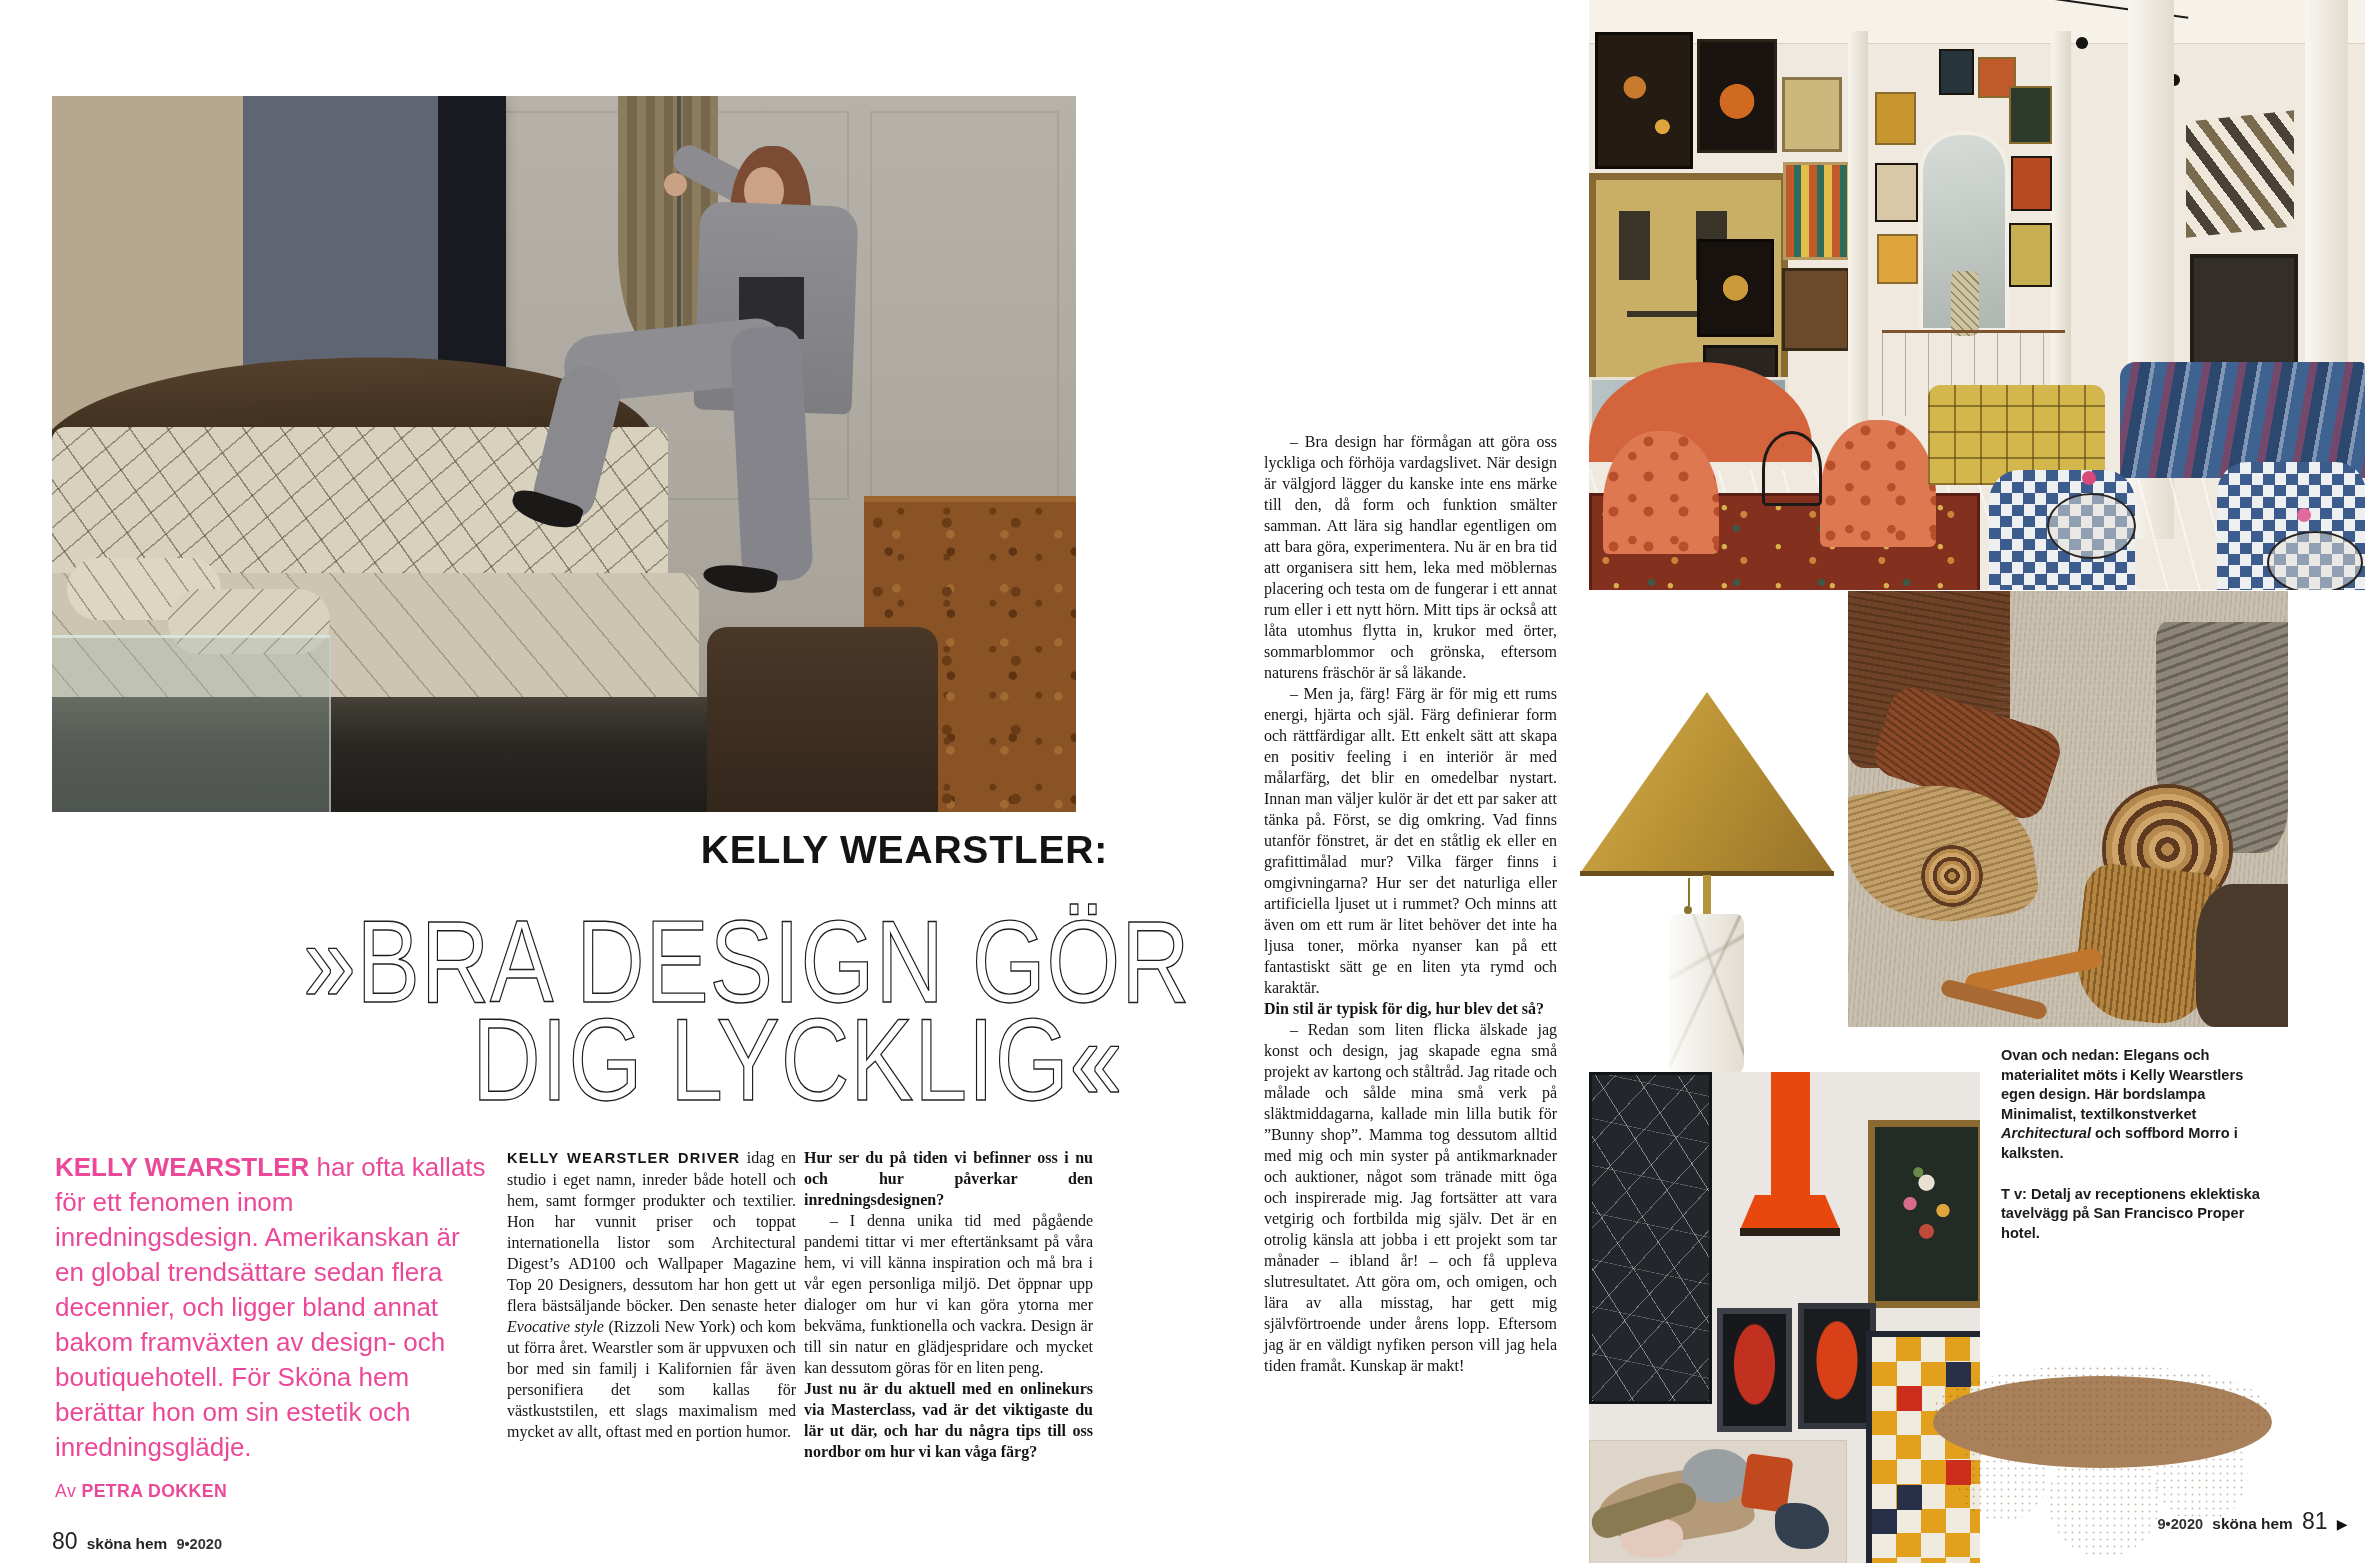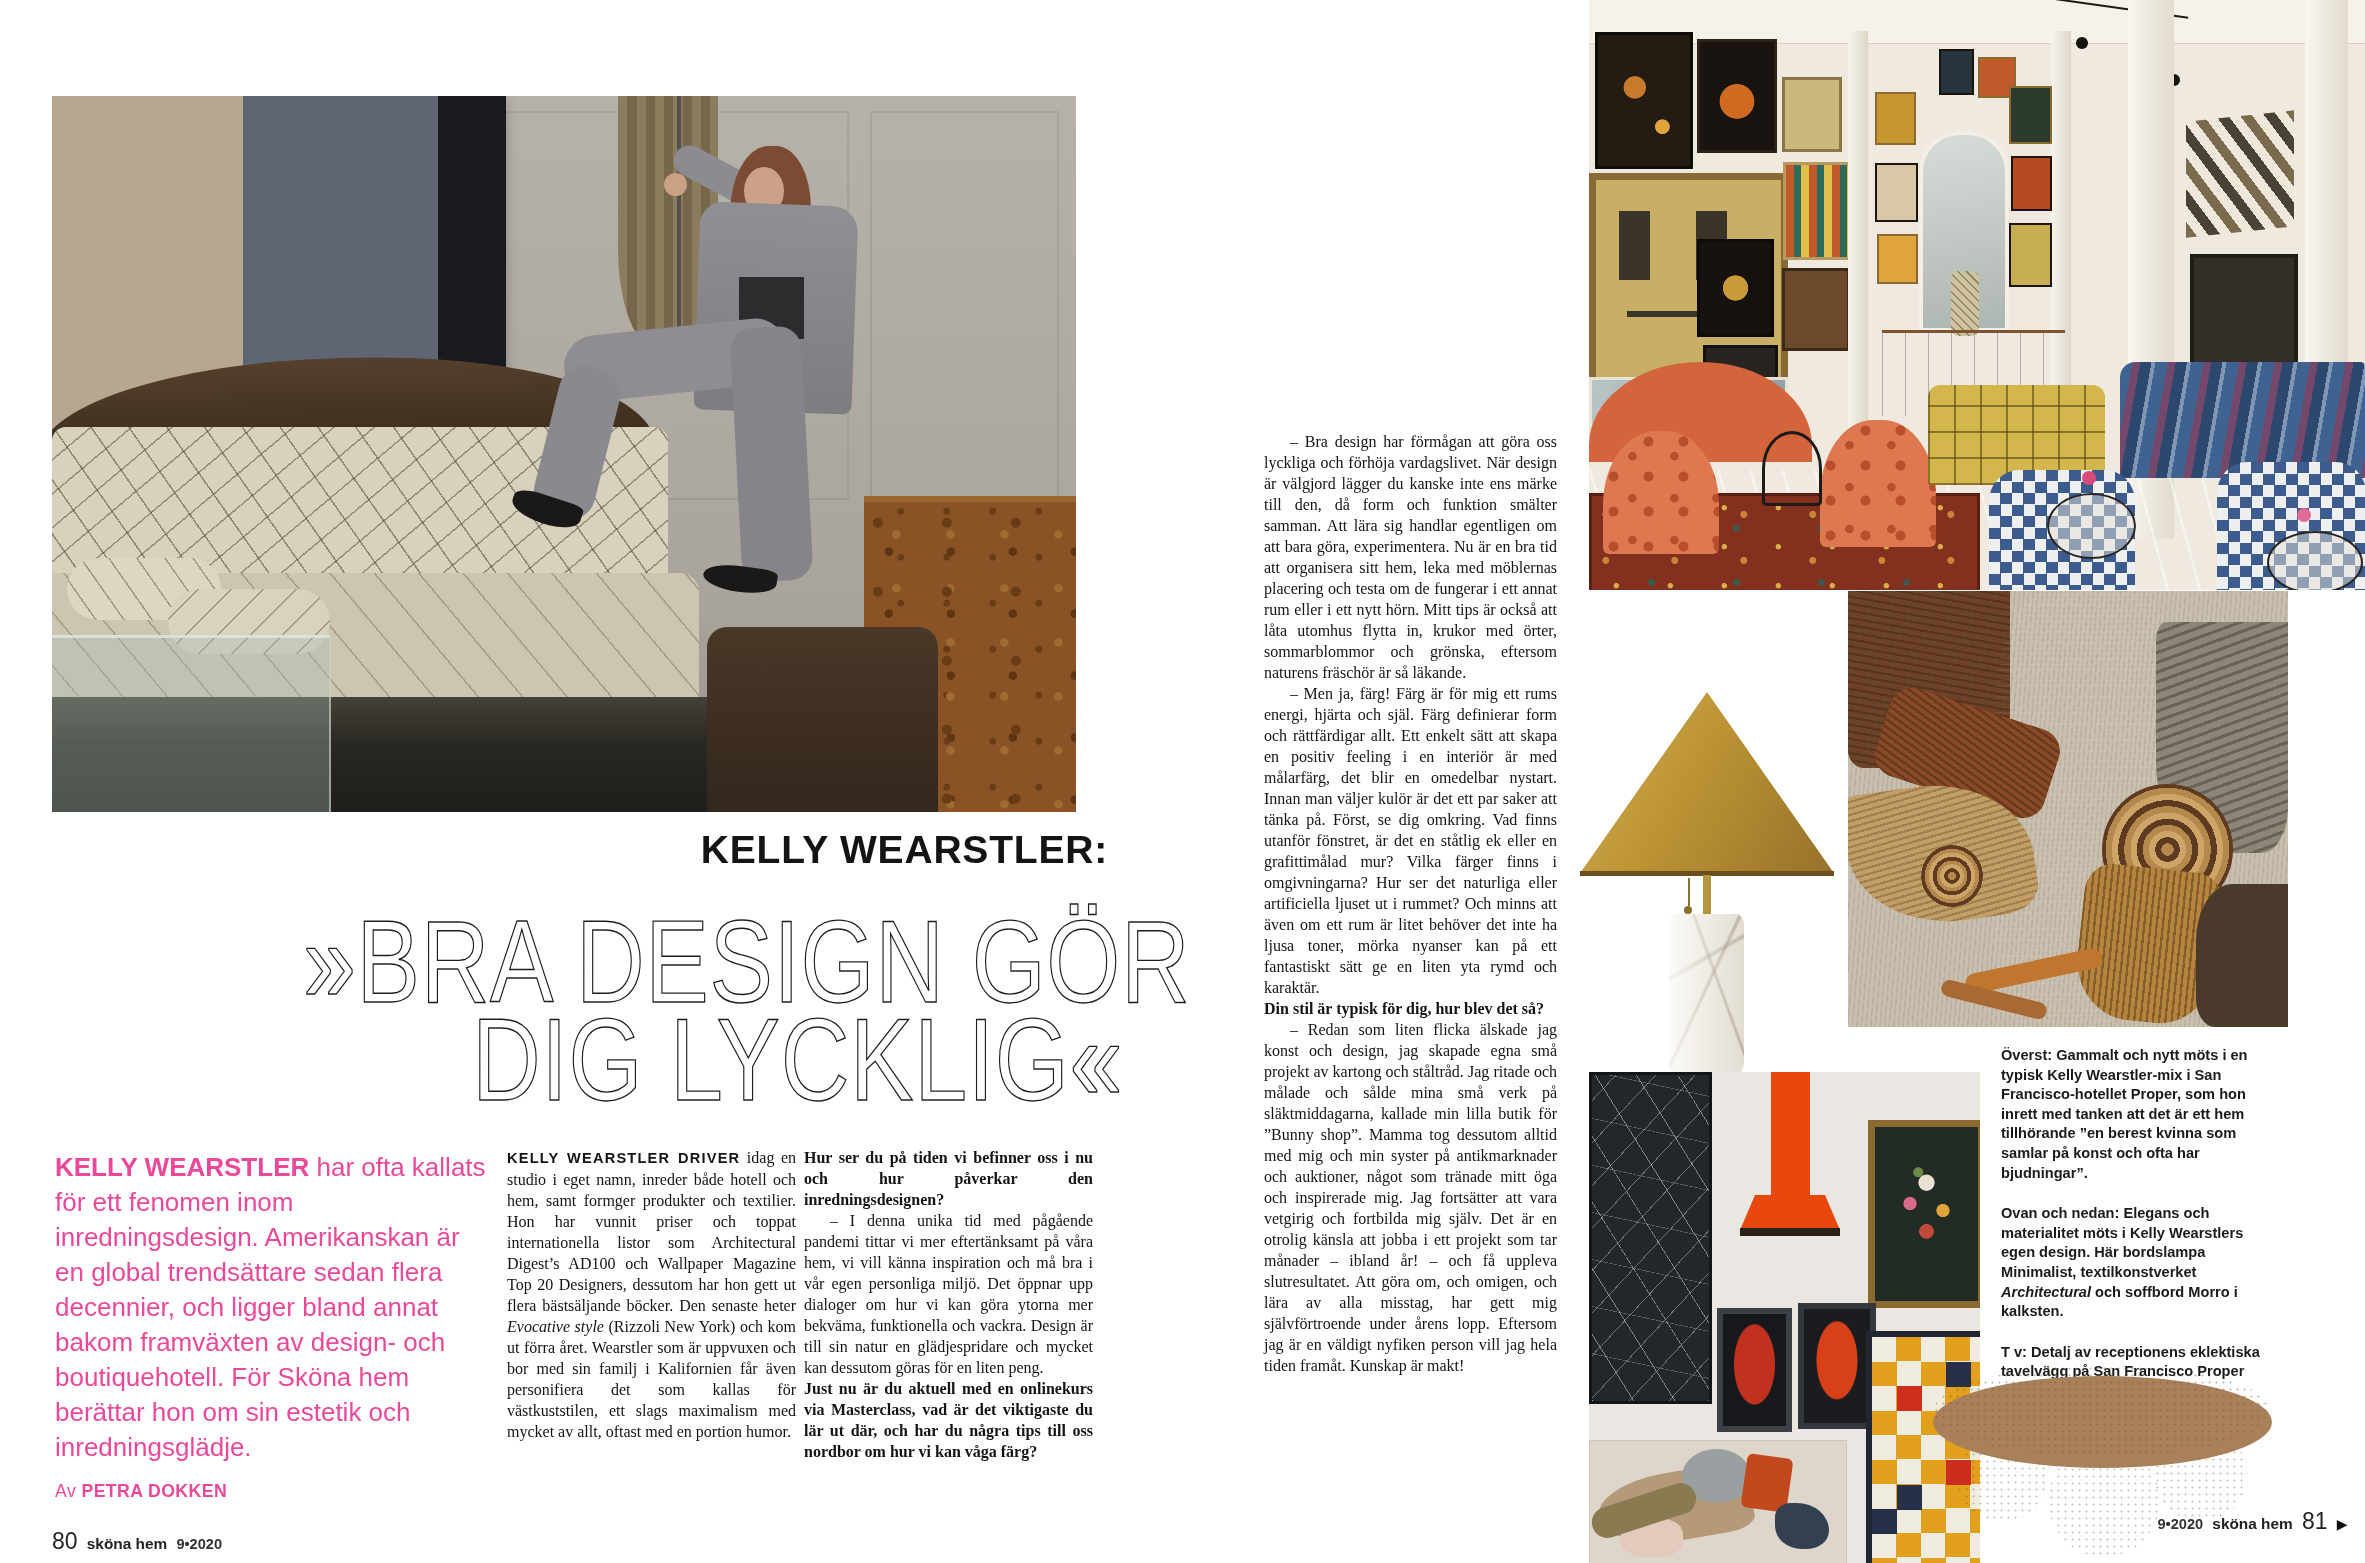--- a/index.html
+++ b/index.html
@@ -177,21 +177,20 @@
     <div class="e" style="left:308px;top:31px;width:132px;height:231px;background-color:#8d8578;background-image:repeating-linear-gradient(160deg,rgba(40,35,28,0.35) 0 3.1px,transparent 3.1px 9.2px);border-radius:8% 0 20% 40%;"></div>
     <div class="e" style="left:254px;top:193px;width:131px;height:131px;border-radius:50%;background:repeating-radial-gradient(circle at 50% 50%,#b5894e 0 6.2px,#5e3a20 6.2px 12.3px,#cfa468 12.3px 18.5px);"></div>
     <div class="e" style="left:73px;top:254px;width:62px;height:62px;border-radius:50%;background:repeating-radial-gradient(circle at 50% 50%,#b5894e 0 3.9px,#5e3a20 3.9px 7.7px,#cfa468 7.7px 11.6px);"></div>
     <div class="e" style="left:231px;top:277px;width:139px;height:154px;background-color:#b5853f;background-image:repeating-linear-gradient(90deg,rgba(60,35,10,0.4) 0 2.3px,transparent 2.3px 6.2px);border-radius:20% 20% 40% 40%;transform:rotate(6deg);"></div>
     <div class="e" style="left:116px;top:370px;width:139px;height:20px;background:#c0762e;border-radius:10px;transform:rotate(-12deg);"></div>
     <div class="e" style="left:92px;top:400px;width:108px;height:17px;background:#a86a32;border-radius:8.5px;transform:rotate(14deg);"></div>
     <div class="e" style="left:348px;top:293px;width:92px;height:143px;background:#4a3a2c;border-radius:40% 0 0 20%;"></div>
   </div>
 
   <div class="captions">
-    <p><span>Överst:</span><span> Gammalt och nytt möts i en typisk Kelly Wearstler-mix i San Francisco-hotellet Proper, som hon inrett med tanken att det är ett hem tillhörande ”en berest kvinna som samlar på konst och ofta har bjudningar”.</span></p>
     <p><span>Ovan och nedan:</span><span> Elegans och materialitet möts i Kelly Wearstlers egen design. Här bordslampa Minimalist, textilkonstverket </span><i>Architectural</i><span> och soffbord Morro i kalksten.</span></p>
     <p><span>T v:</span><span> Detalj av receptionens eklektiska tavelvägg på San Francisco Proper hotel.</span></p>
   </div>
 
   <div class="photo" style="left:1589px;top:1072px;width:391px;height:491px;background:#eae7e2;">
     <div class="e" style="left:0;top:0;width:117px;height:326px;background-color:#23262b;border:3.9px solid #131518;background-image:repeating-linear-gradient(58deg,rgba(255,255,255,0.45) 0 0.8px,transparent 0.8px 35px),repeating-linear-gradient(-47deg,rgba(255,255,255,0.35) 0 0.8px,transparent 0.8px 29px),repeating-linear-gradient(12deg,rgba(255,255,255,0.25) 0 0.8px,transparent 0.8px 46px);"></div>
     <div class="e" style="left:182px;top:0;width:39px;height:131px;background:#e8480e;"></div>
     <div class="e" style="left:151px;top:123px;width:100px;height:35px;background:#e8480e;clip-path:polygon(0 100%,100% 100%,85% 0,15% 0);"></div>
     <div class="e" style="left:151px;top:156px;width:100px;height:7.7px;background:#2a2018;"></div>
     <div class="e" style="left:279px;top:48px;width:103px;height:174px;border:7.7px solid #8a6a30;background-color:#222c24;background-image:radial-gradient(circle at 50% 32%,#e8e0d0 7.7px,transparent 8.5px),radial-gradient(circle at 34% 44%,#d86a8a 6.2px,transparent 7px),radial-gradient(circle at 66% 48%,#e0a43c 6.2px,transparent 7px),radial-gradient(circle at 50% 60%,#c04a3a 7px,transparent 7.7px),radial-gradient(circle at 42% 26%,#6a8a4a 4.6px,transparent 5.4px);"></div>

